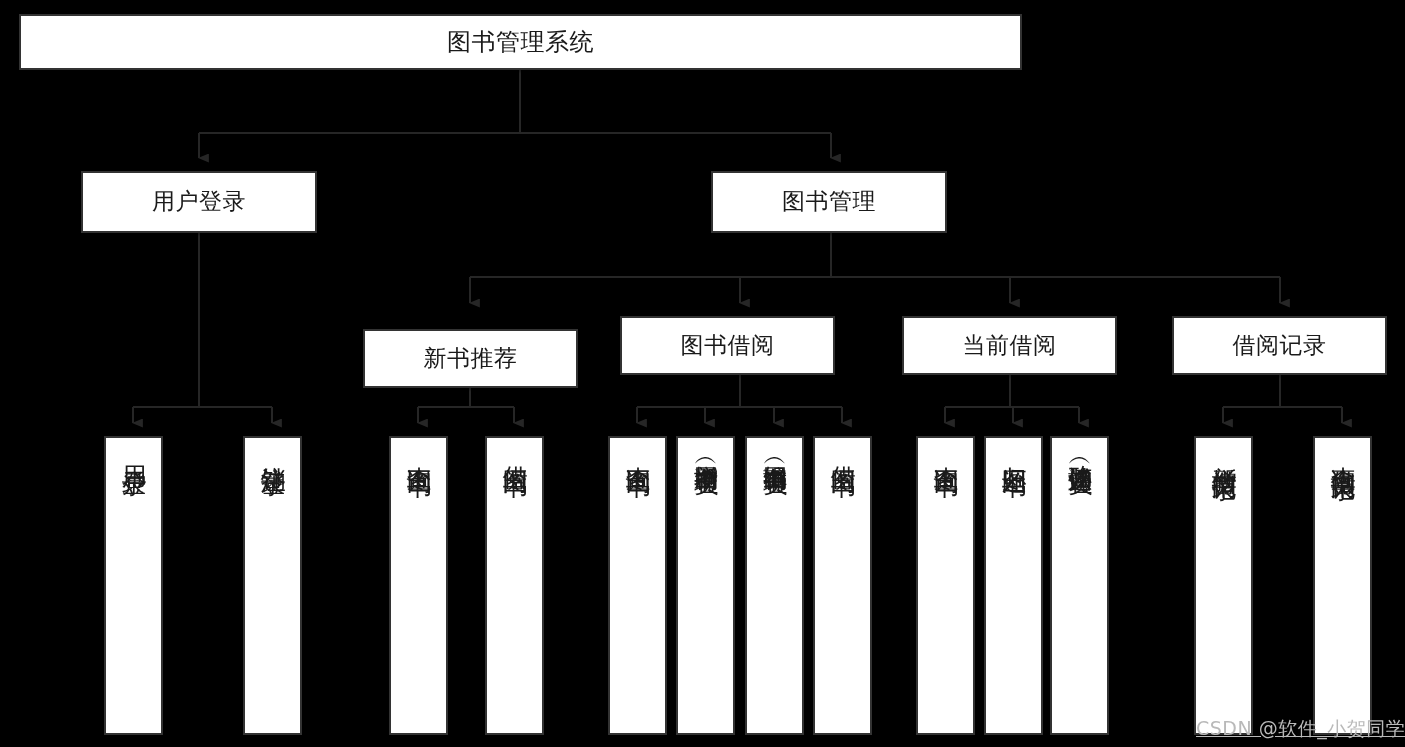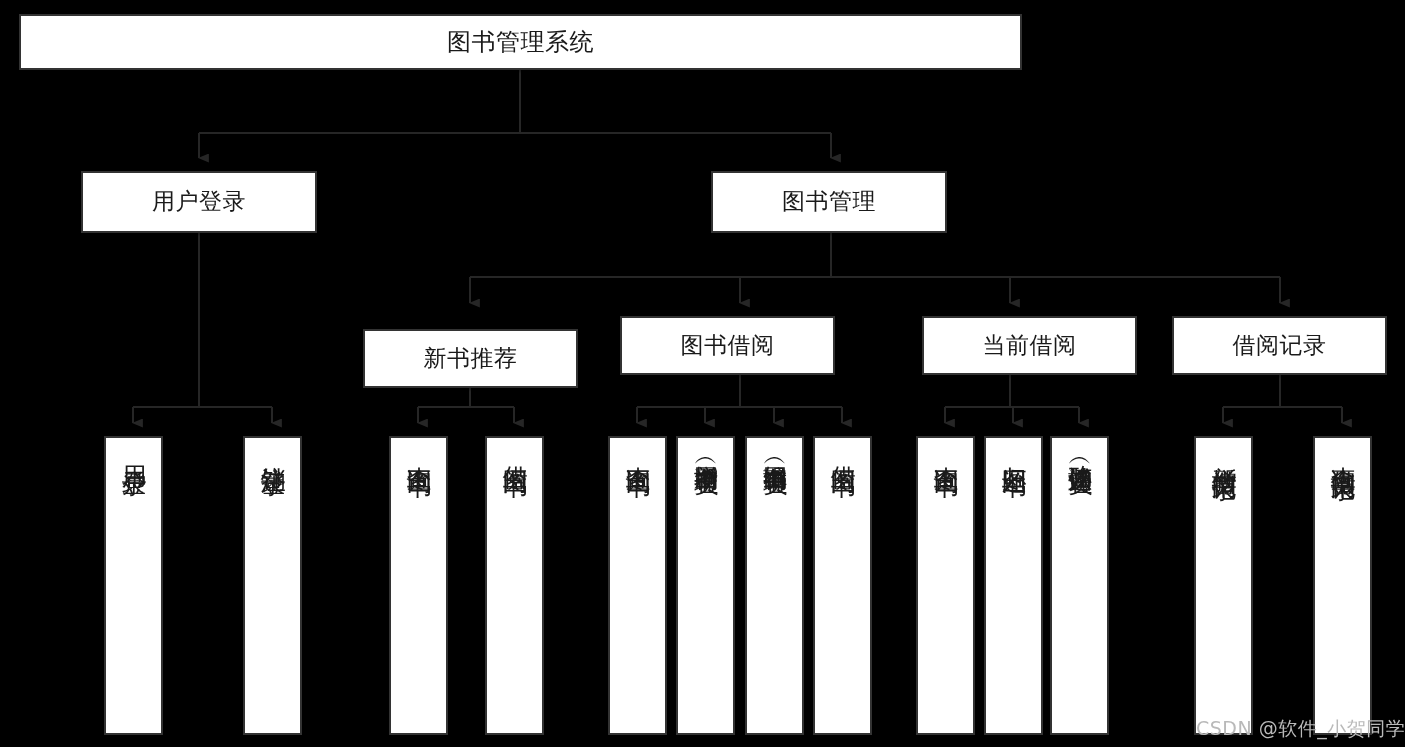--- a/index.html
+++ b/index.html
@@ -66,20 +66,21 @@
     font-size: 24px;
     letter-spacing: 1px;
   }
   .watermark {
     position: absolute;
     font-size: 19px;
     color: #b9b9b9;
     letter-spacing: 0.5px;
     white-space: nowrap;
     font-family: "DejaVu Sans", "Liberation Sans", sans-serif;
+    text-decoration: underline;
   }
 </style>
 </head>
 <body>
 
 <div id="canvas">
 
   <svg id="wires" viewBox="0 0 1405 747" xmlns="http://www.w3.org/2000/svg">
     <defs>
       <marker id="arrow" viewBox="0 0 10 12" refX="5" refY="11" markerWidth="9" markerHeight="11" orient="auto-start-reverse" markerUnits="userSpaceOnUse">
@@ -142,21 +143,21 @@
   <div class="node horiz" style="left: 711px; top: 171px; width: 236px; height: 62px;">
     <span>图书管理</span>
   </div>
 
   <div class="node horiz" style="left: 363px; top: 329px; width: 215px; height: 59px;">
     <span>新书推荐</span>
   </div>
   <div class="node horiz" style="left: 620px; top: 316px; width: 215px; height: 59px;">
     <span>图书借阅</span>
   </div>
-  <div class="node horiz" style="left: 902px; top: 316px; width: 215px; height: 59px; margin-left: 20px;">
+  <div class="node horiz" style="left: 902px; top: 316px; width: 215px; height: 59px;">
     <span>当前借阅</span>
   </div>
   <div class="node horiz" style="left: 1172px; top: 316px; width: 215px; height: 59px; text-align: center;">
     <span>借阅记录</span>
   </div>
 
   <div class="node vert" style="left: 104px; top: 436px; width: 59px; height: 299px;">
     <span class="vtext">用户登录</span>
   </div>
   <div class="node vert" style="left: 243px; top: 436px; width: 59px; height: 299px;">

